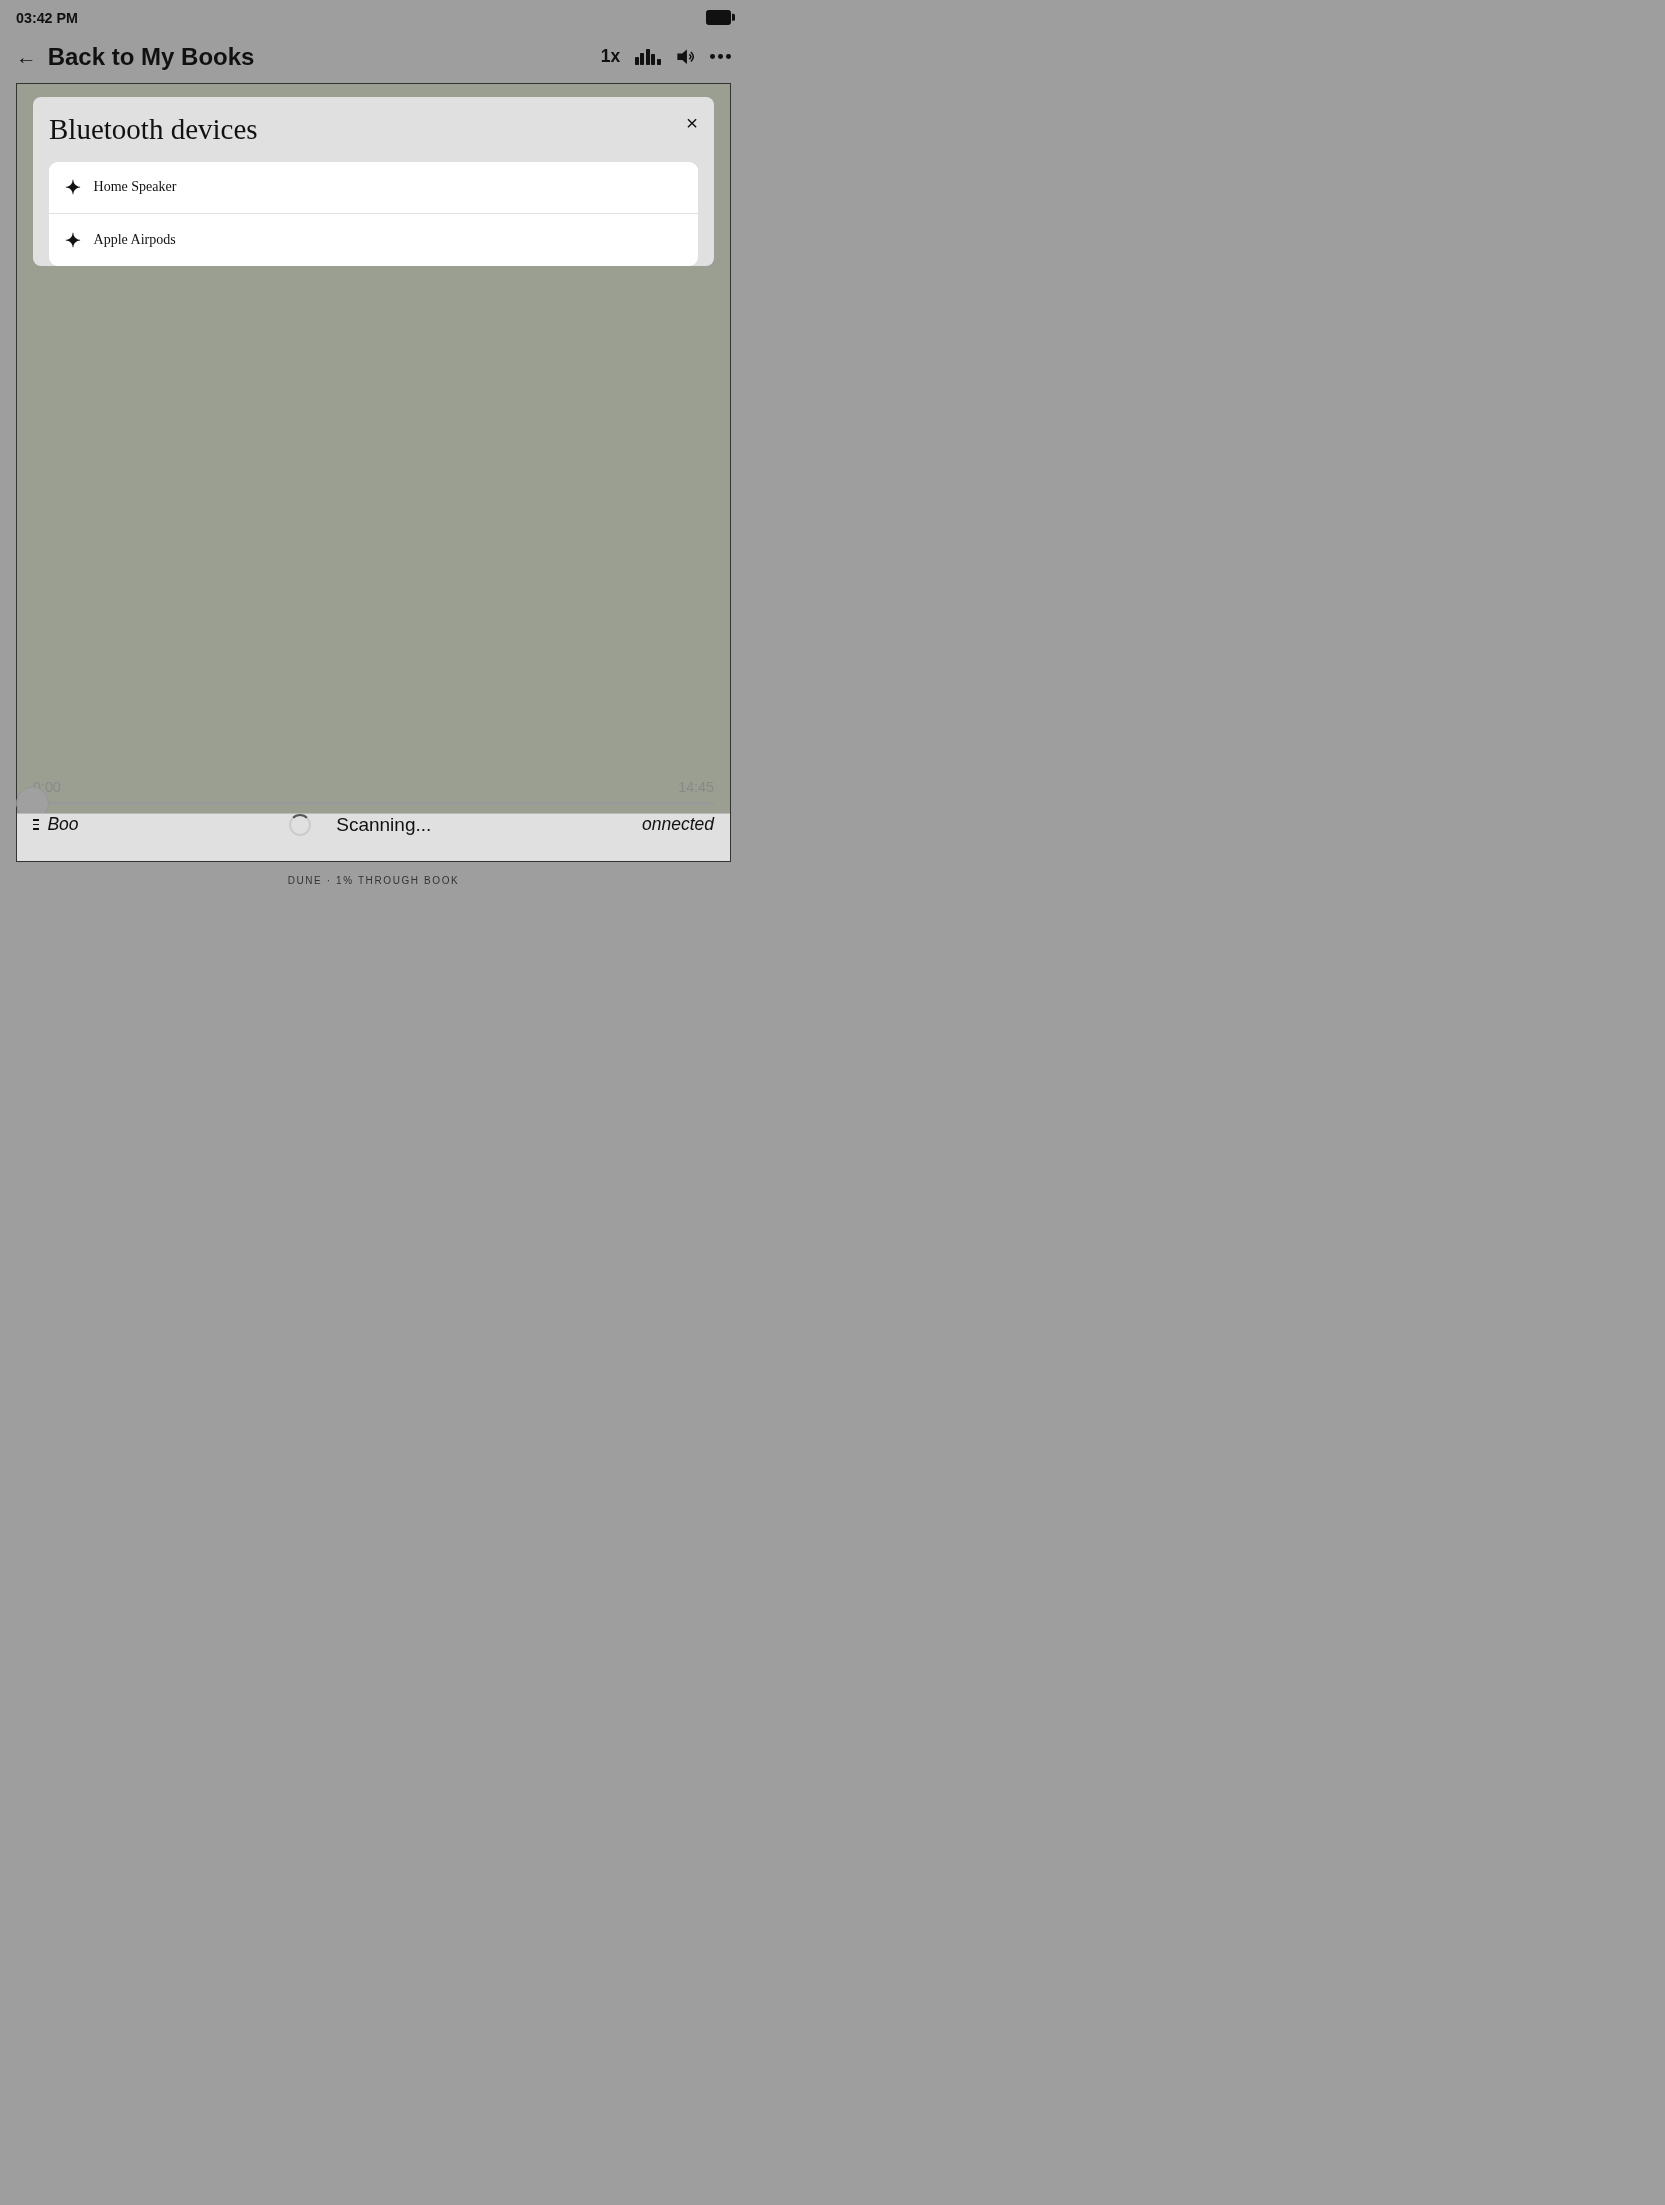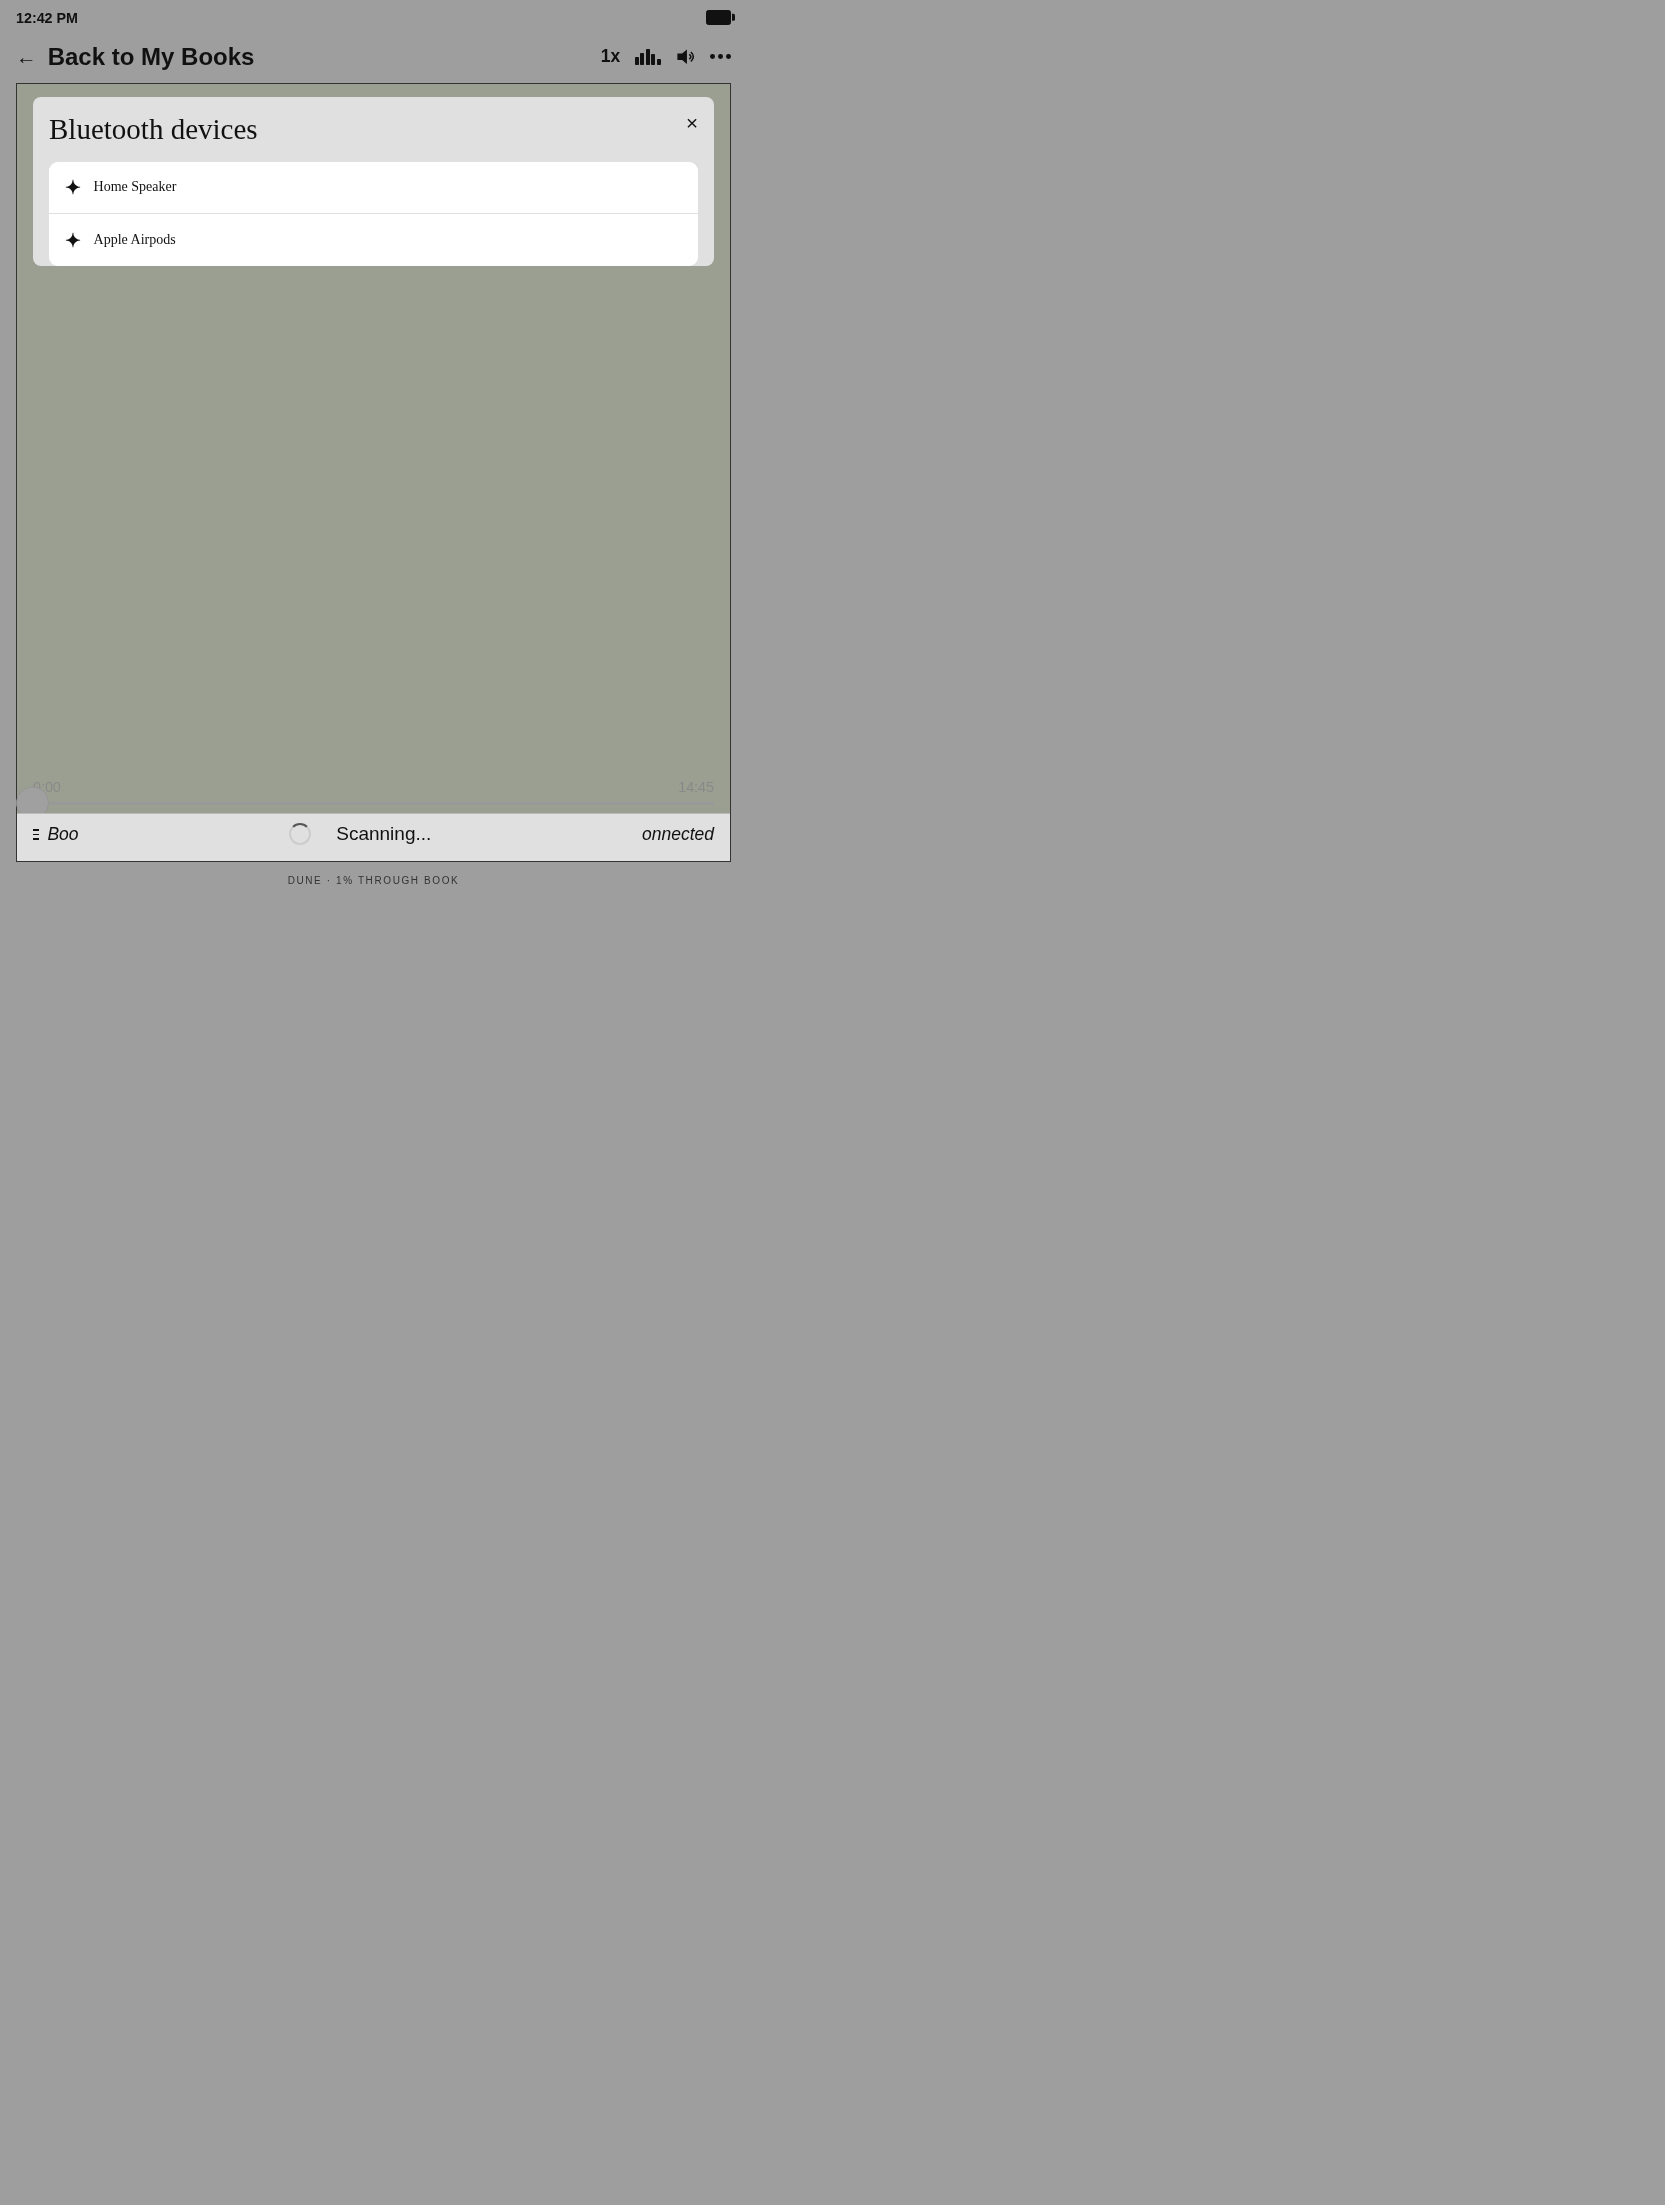--- a/index.html
+++ b/index.html
@@ -259,22 +259,22 @@
     
     .bottom-bar {
       position: absolute;
       bottom: 0;
       left: 0;
       right: 0;
       height: 48px;
       background: #e0e0e0;
       border-top: 0.8px solid #bbb;
       display: flex;
-      align-items: flex-end;
-      padding: 16px 16px;
+      align-items: flex-start;
+      padding: 0 16px;
       z-index: 20;
     }
 
     .bottom-left {
       display: flex;
       align-items: center;
       gap: 8px;
     }
     .menu-icon {
       display: flex;
@@ -341,21 +341,21 @@
       font-size: 10px;
       letter-spacing: 1.6px;
       color: #333;
       font-weight: 500;
     }
   </style>
 </head>
 <body>
 
 <div class="status-bar">
-  <span class="status-time">12:42 PM</span>
+  <span class="status-time">03:42 PM</span>
   <div class="battery-icon"></div>
 </div>
 
 <div class="top-nav">
   <div class="nav-left">
     <span class="back-arrow">←</span>
     <span class="nav-title">Back to My Books</span>
   </div>
   <div class="nav-right">
     <span class="nav-btn speed-btn">1x</span>

